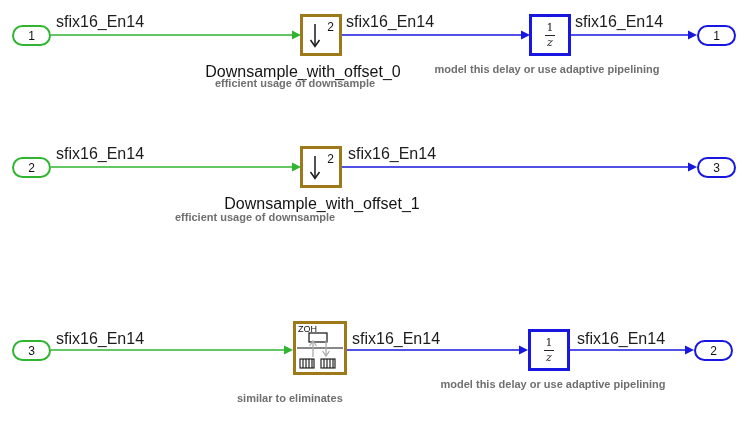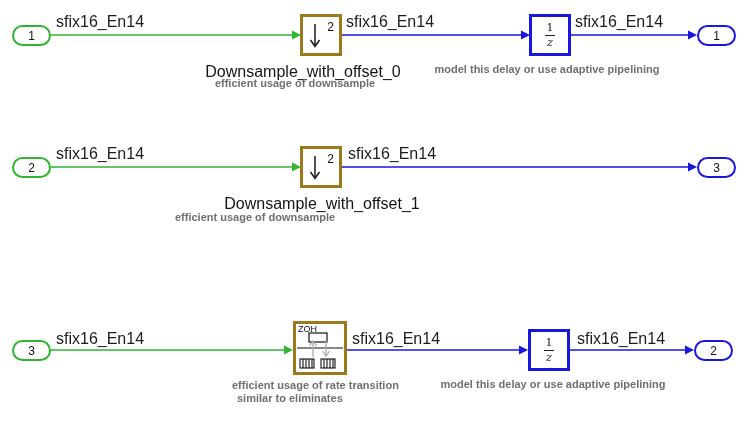--- a/index.html
+++ b/index.html
@@ -145,21 +145,20 @@
         <line x1="13" y1="35" x2="13" y2="44"></line>
           <line x1="16" y1="35" x2="16" y2="44"></line>
         <rect x="25" y="35" width="14" height="9"></rect>
         <line x1="28" y1="35" x2="28" y2="44"></line>
           <line x1="31" y1="35" x2="31" y2="44"></line>
         <line x1="34" y1="35" x2="34" y2="44"></line>
           <line x1="37" y1="35" x2="37" y2="44"></line>
       </g>
     </svg>
   </div>
-  <div class="anno" style="left:232px;top:379px;">efficient usage of rate transition</div>
   <div class="anno" style="left:237px;top:392px;">similar to eliminates</div>
 
   <div class="sig" style="left:352px;top:330px;">sfix16_En14</div>
 
   <div class="block delay" style="left:528px;top:329px;">
     <div class="frac">
       <span>1</span>
       <span class="bar"></span>
       <span class="den">z</span>
     </div>

